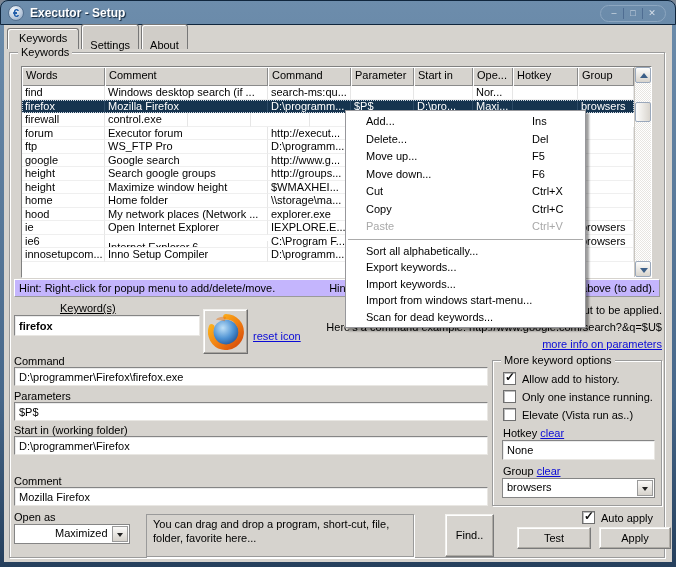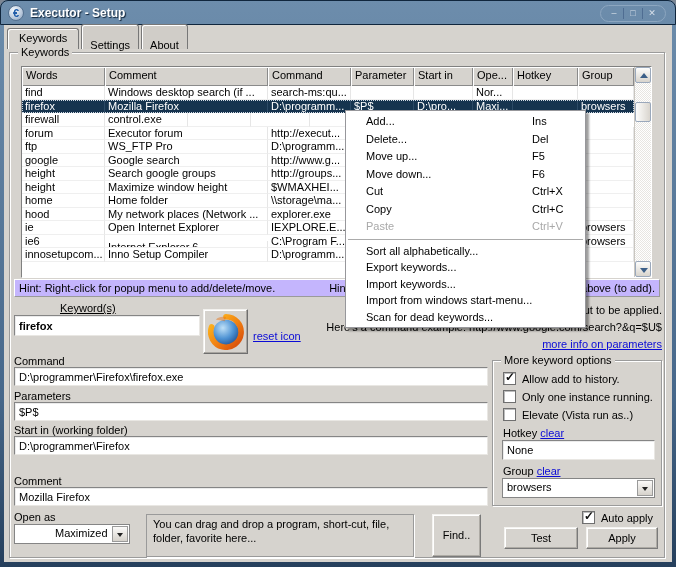--- a/index.html
+++ b/index.html
@@ -36,21 +36,21 @@
   .arr.up{top:5px;border-bottom:5px solid #3c5f88;}
   .arr.down{top:6px;border-top:5px solid #3c5f88;}
   .sthumb{position:absolute;left:0;top:35px;width:16px;height:20px;background:linear-gradient(90deg,#fdfdfc,#d9d5ce);border:1px solid #9aa8bb;border-radius:2px;}
   
   .hintbar{position:absolute;background:#c4b5fd;border:1px solid #fff;border-right-color:#9a9a9a;border-bottom-color:#9a9a9a;display:flex;justify-content:space-between;align-items:center;padding:0 4px;}
   
   .lbl{position:absolute;white-space:nowrap;}
   .txt{position:absolute;background:#fff;border:1px solid #858585;border-bottom-color:#e9e7e3;border-right-color:#e9e7e3;box-shadow:inset 1px 1px 0 rgba(0,0,0,.08);font-family:"Liberation Sans",sans-serif;font-size:11px;padding:2px 4px;color:#000;}
   input.txt{outline:none;}
   .link{color:#0b0bd6;text-decoration:underline;white-space:nowrap;}
-  .btn{position:absolute;background:#d6d3ce;border:1px solid #7a7a7a;border-top-color:#f4f3f0;border-left-color:#f4f3f0;box-shadow:inset -1px -1px 0 #aeaba5,inset 1px 1px 0 #fff;text-align:center;font-size:11px;}
+  .btn{position:absolute;background:#d6d3ce;border:1px solid #7a7a7a;border-top-color:#f4f3f0;border-left-color:#f4f3f0;box-shadow:inset -1px -1px 0 #aeaba5,inset 1px 1px 0 #fff;text-align:center;font-size:11px;margin-left:13px;}
   .combo{position:absolute;background:#fff;border:1px solid #858585;padding:2px 18px 2px 4px;white-space:nowrap;overflow:hidden;}
   .combo .drop{position:absolute;right:1px;top:1px;bottom:1px;width:16px;background:linear-gradient(180deg,#fbfaf9,#d6d2cb);border:1px solid #9a9a9a;}
   .combo .drop .arr{left:4px;top:6px;border-top:4px solid #222;border-left:3.5px solid transparent;border-right:3.5px solid transparent;}
   .chk{width:13px;height:13px;background:#fff;border:1px solid #6f6f6f;box-shadow:inset 1px 1px 0 #bdbdbd;position:relative;flex:none;}
   .chk .mark{position:absolute;left:1px;top:-3px;font-size:12px;font-weight:bold;color:#111;}
   .chkrow{position:absolute;display:flex;align-items:center;gap:6px;}
   
   .menu{position:absolute;left:341px;top:85px;width:241px;background:#fff;border:1px solid #97979b;box-shadow:2.5px 2.5px 2px rgba(0,0,0,.38);padding:2px 0;z-index:60;}
   .mi{position:relative;height:17.5px;line-height:17.5px;padding-left:20px;white-space:nowrap;}
   .mi.small{height:16.5px;line-height:16.5px;}

